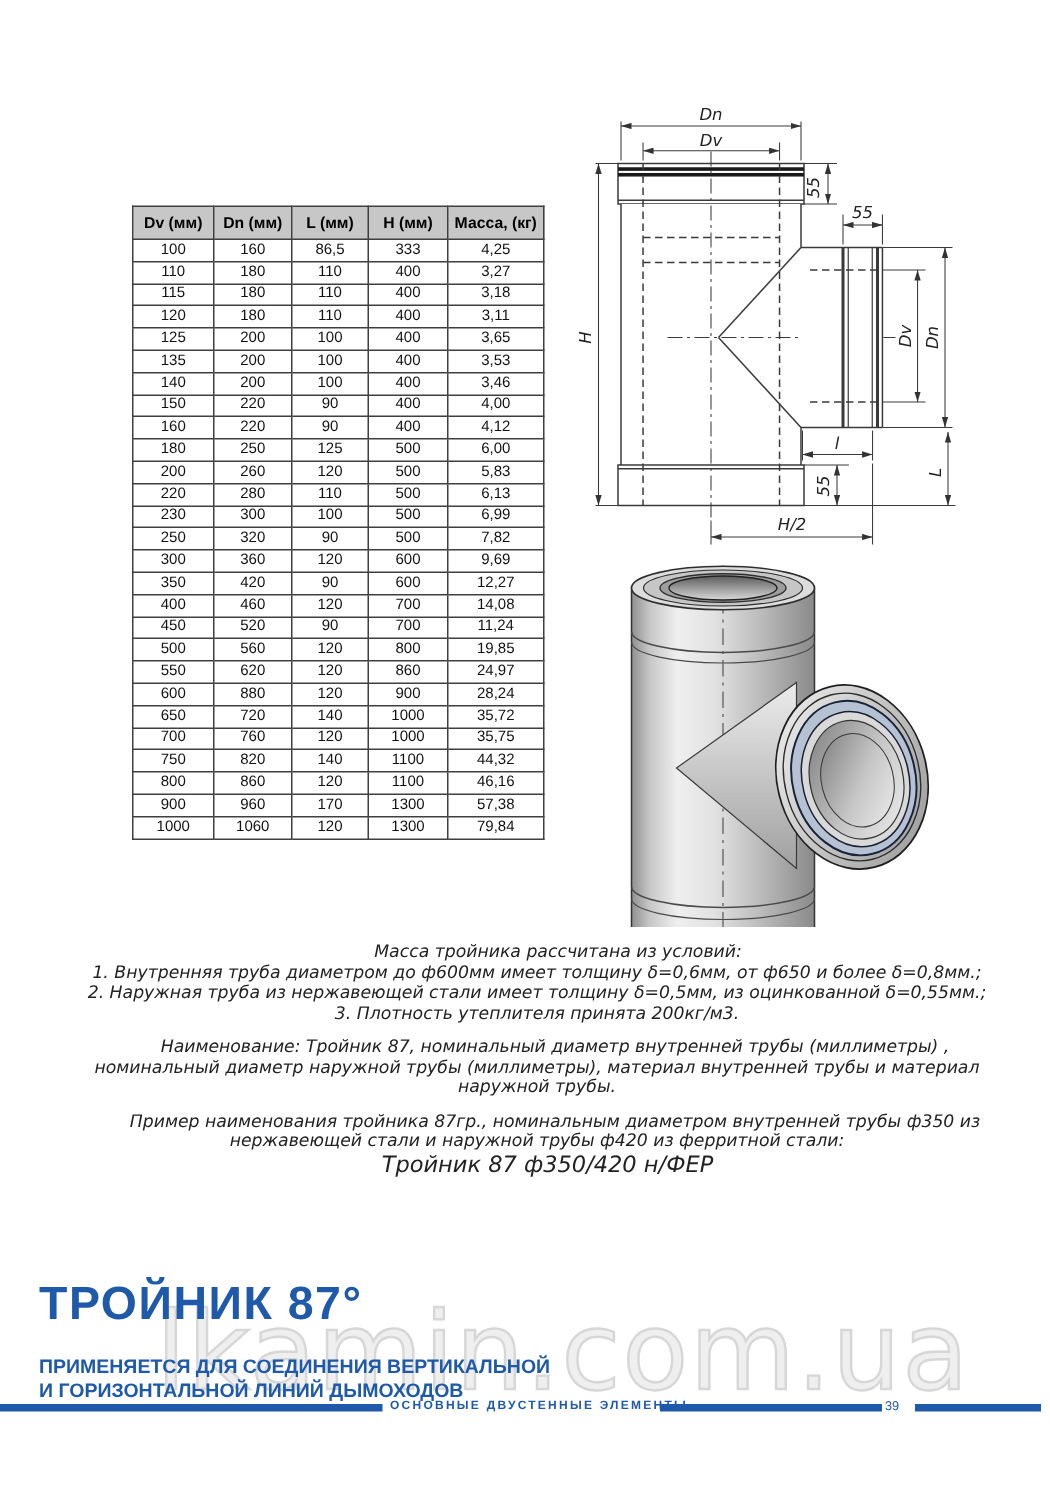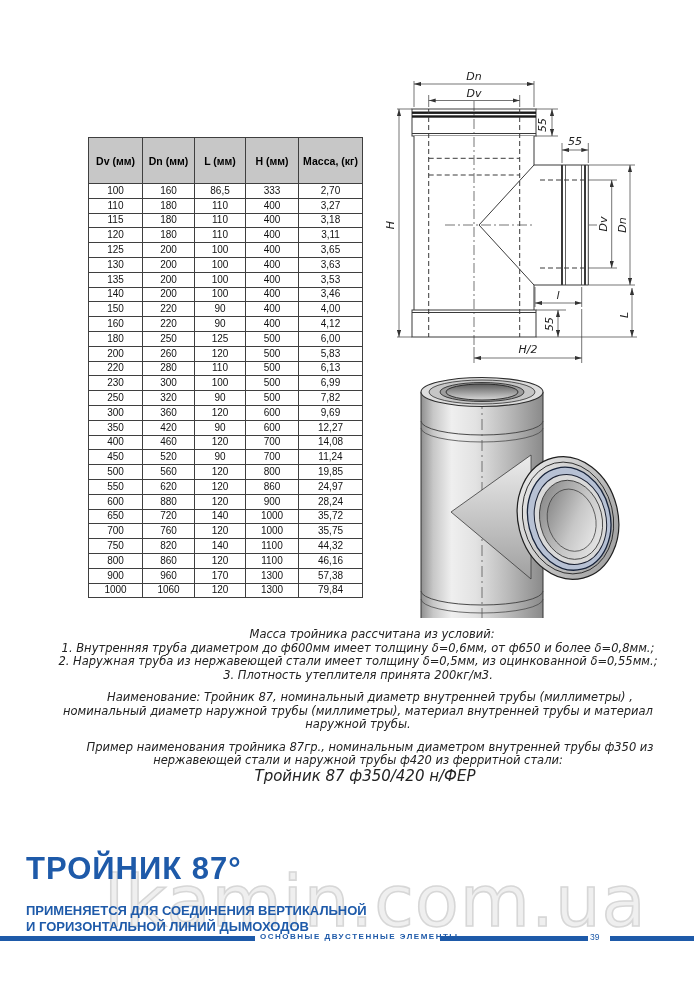--- a/index.html
+++ b/index.html
@@ -2,21 +2,21 @@
 <html><head>
 <meta charset="utf-8">
 <style>
   html,body{margin:0;padding:0;background:#ffffff;}
   .page{position:relative;width:700px;height:990px;background:#fff;overflow:hidden;
         font-family:"Liberation Sans",sans-serif;}
 
   
   table.sizes{position:absolute;left:88px;top:137px;border-collapse:collapse;background:#fff;}
   table.sizes th{background:#c7c7c7;border:1px solid #3f3f3f;font-size:10.5px;font-weight:bold;
-                 height:21px;padding:12px 2px;color:#000;}
+                 height:21px;padding:0 2px;color:#000;}
   table.sizes td{border:1px solid #3f3f3f;font-size:10px;text-align:center;height:13.8px;
                  padding:0;line-height:1;color:#111;}
   .cDv{width:54px}.cDn{width:52px}.cL{width:51px}.cH{width:53px}.cM{width:64px}
 
   
   .notes{position:absolute;left:55px;top:628px;width:606px;color:#222;
          font-family:"DejaVu Sans",sans-serif;font-style:italic;font-size:11.5px;line-height:13.5px;text-align:center;}
   .notes .intro{padding-left:28px;}
   .notes .naming{margin-top:9px;text-indent:24px;}
   .notes .example{margin-top:9px;text-indent:24px;}
@@ -62,21 +62,21 @@
         <th>H (мм)</th>
         <th>Масса, (кг)</th>
       </tr>
     </thead>
     <tbody>
         <tr>
           <td>100</td>
           <td>160</td>
           <td>86,5</td>
           <td>333</td>
-          <td>2,70</td>
+          <td>4,25</td>
         </tr>
         <tr>
           <td>110</td>
           <td>180</td>
           <td>110</td>
           <td>400</td>
           <td>3,27</td>
         </tr>
         <tr>
           <td>115</td>
@@ -91,27 +91,20 @@
           <td>110</td>
           <td>400</td>
           <td>3,11</td>
         </tr>
         <tr>
           <td>125</td>
           <td>200</td>
           <td>100</td>
           <td>400</td>
           <td>3,65</td>
-        </tr>
-        <tr>
-          <td>130</td>
-          <td>200</td>
-          <td>100</td>
-          <td>400</td>
-          <td>3,63</td>
         </tr>
         <tr>
           <td>135</td>
           <td>200</td>
           <td>100</td>
           <td>400</td>
           <td>3,53</td>
         </tr>
         <tr>
           <td>140</td>

